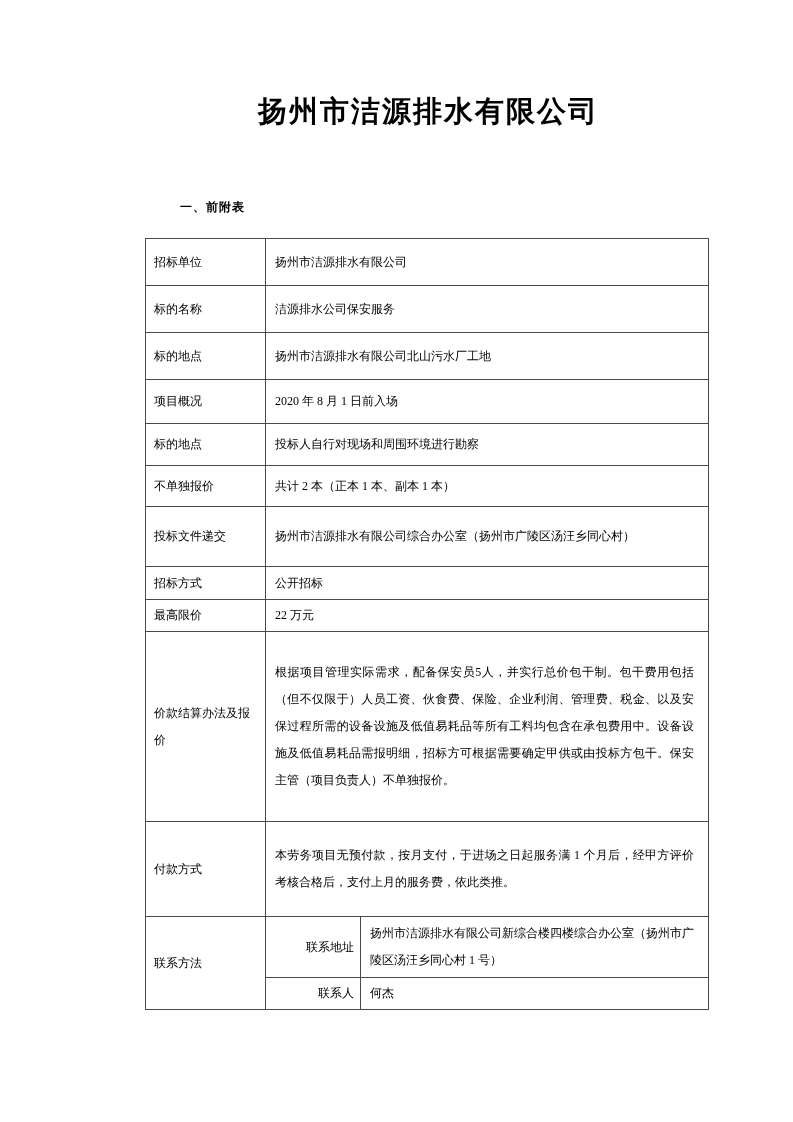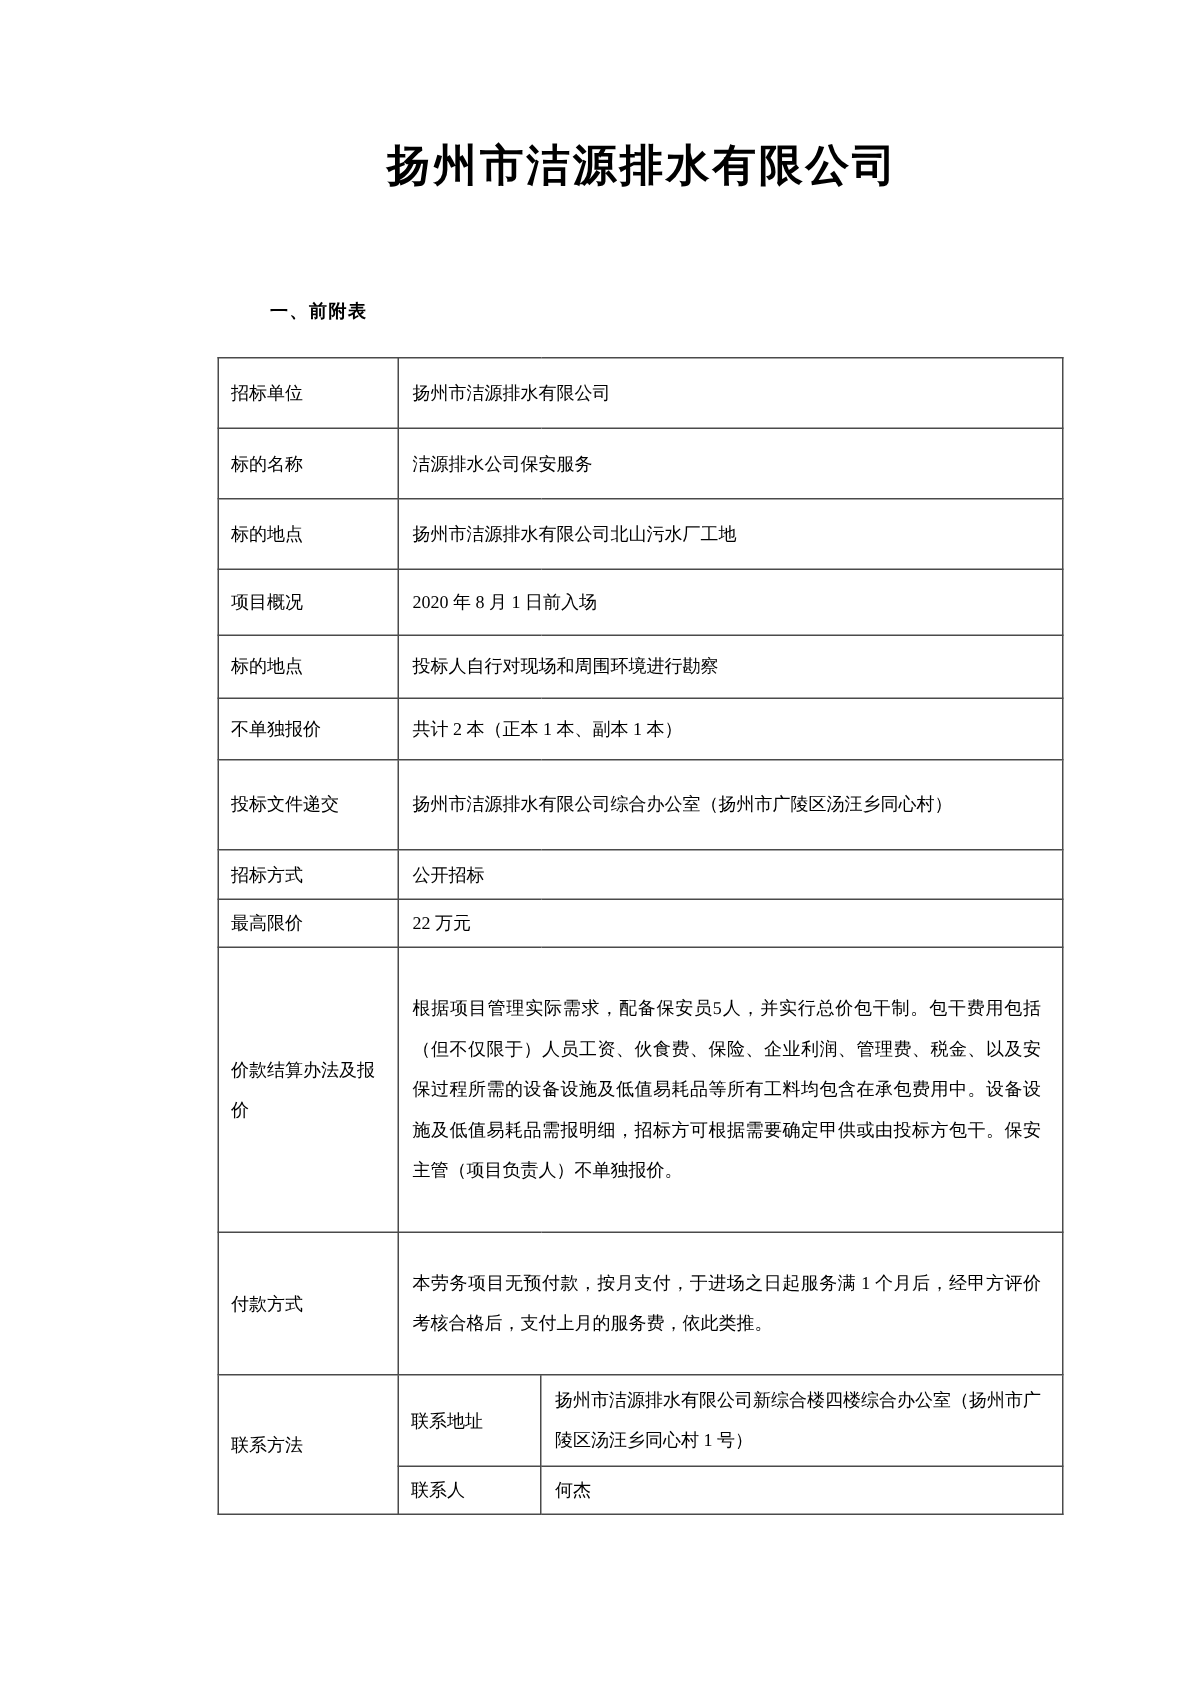--- a/index.html
+++ b/index.html
@@ -50,21 +50,21 @@
     line-height: 27px;
     vertical-align: middle;
     overflow: hidden;
   }
   td.lbl {
     padding: 2px 10px 2px 8px;
     text-align: left;
   }
   td.sublbl {
     padding: 2px 6px 2px 8px;
-    text-align: left;
+    text-align: right;
   }
   td.val {
     padding: 2px 14px 2px 9px;
     text-align: justify;
   }
   td.val.center { padding-right: 9px; }
 </style>
 </head>
 <body>
 

